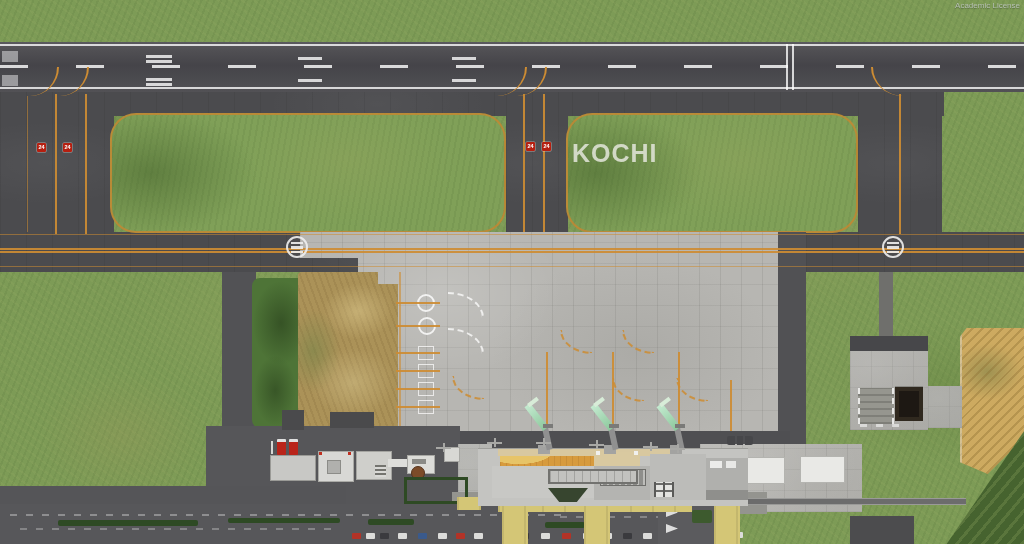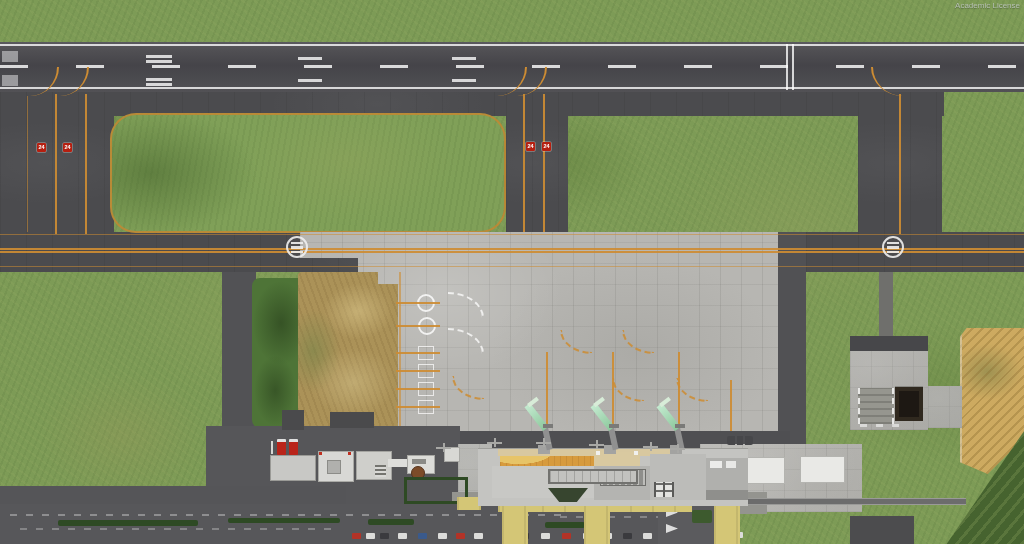--- a/index.html
+++ b/index.html
@@ -84,20 +84,23 @@
   <div class="a wline" style="left:786px;top:44px;width:2px;height:46px;"></div>
   <div class="a wline" style="left:792px;top:44px;width:2px;height:46px;"></div>
 
   <div class="a asph" style="left:0;top:92px;width:944px;height:24px;"></div>
   <div class="a asph" style="left:0;top:232px;width:1024px;height:40px;"></div>
   <div class="a asph" style="left:0;top:92px;width:114px;height:142px;"></div>
   <div class="a asph" style="left:506px;top:92px;width:62px;height:142px;"></div>
   <div class="a asph" style="left:858px;top:92px;width:84px;height:142px;"></div>
 
   <div class="a grass-i" style="left:110px;top:113px;width:396px;height:120px;"></div>
+  <div class="a grass-i" style="left:566px;top:113px;width:292px;height:120px;">
+    <div id="kochi" class="a" style="left:4px;top:24px;">KOCHI</div>
+  </div>
 
   <div class="a arc" style="left:30px;top:67px;width:27px;height:29px;border-right:2px solid #cd8c33;border-bottom-right-radius:100% 100%;"></div>
   <div class="a arc" style="left:60px;top:67px;width:27px;height:29px;border-right:2px solid #cd8c33;border-bottom-right-radius:100% 100%;"></div>
   <div class="a arc" style="left:497px;top:67px;width:28px;height:29px;border-right:2px solid #cd8c33;border-bottom-right-radius:100% 100%;"></div>
   <div class="a arc" style="left:517px;top:67px;width:28px;height:29px;border-right:2px solid #cd8c33;border-bottom-right-radius:100% 100%;"></div>
   <div class="a arc" style="left:871px;top:67px;width:30px;height:29px;border-left:2px solid #cd8c33;border-bottom-left-radius:100% 100%;"></div>
   <div class="a oline" style="left:55px;top:94px;width:1.5px;height:140px;"></div>
   <div class="a oline" style="left:85px;top:94px;width:1.5px;height:140px;"></div>
   <div class="a oedge" style="left:27px;top:96px;width:1px;height:136px;"></div>
   <div class="a oline" style="left:523px;top:94px;width:1.5px;height:140px;"></div>

